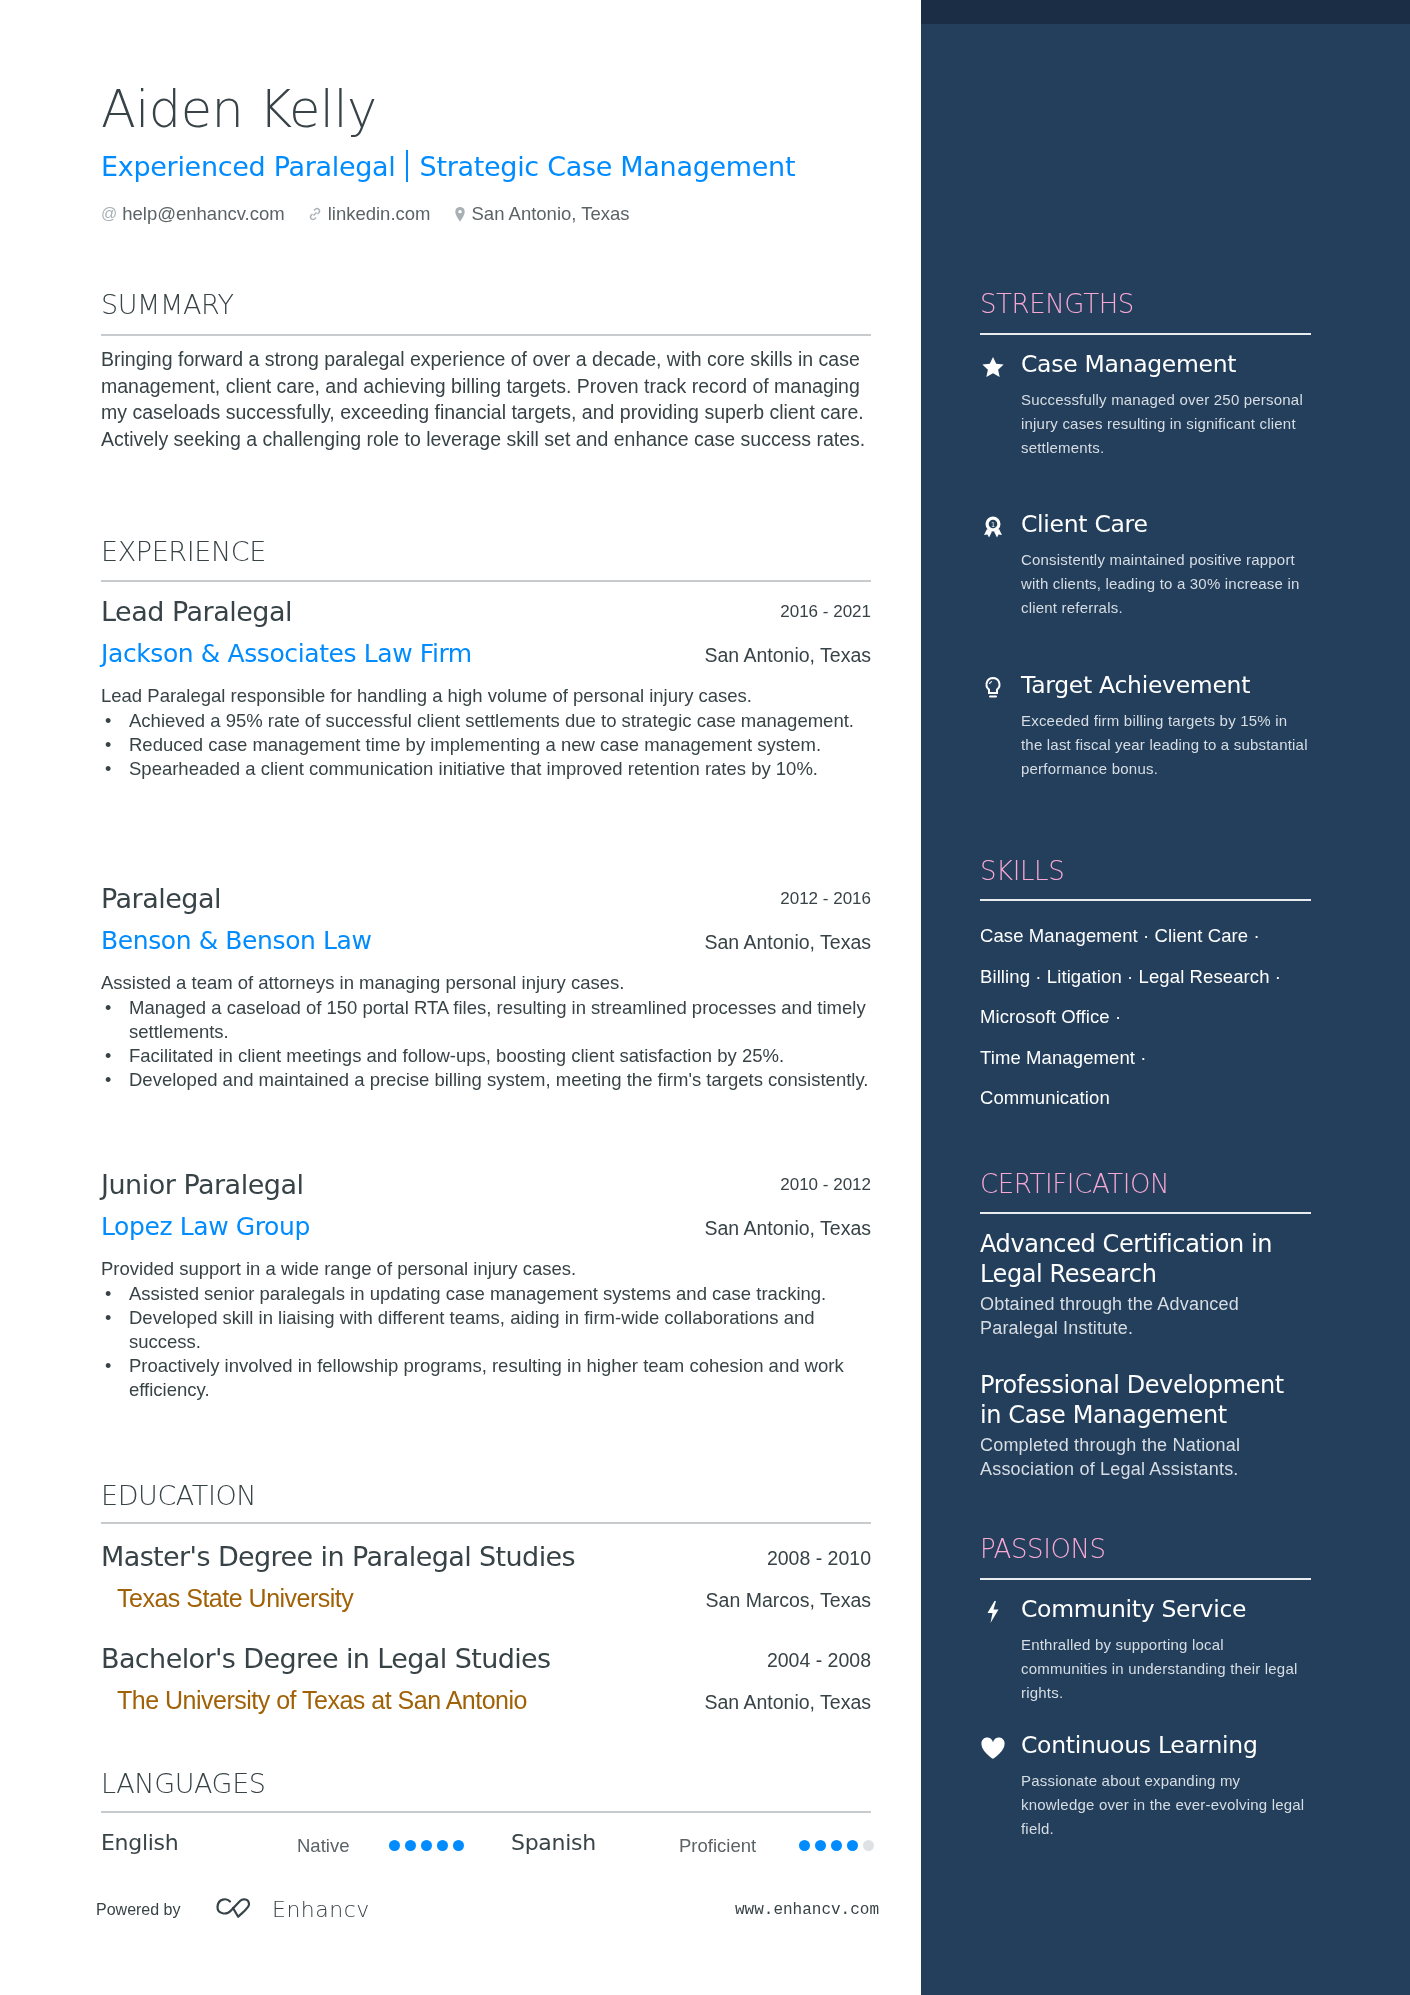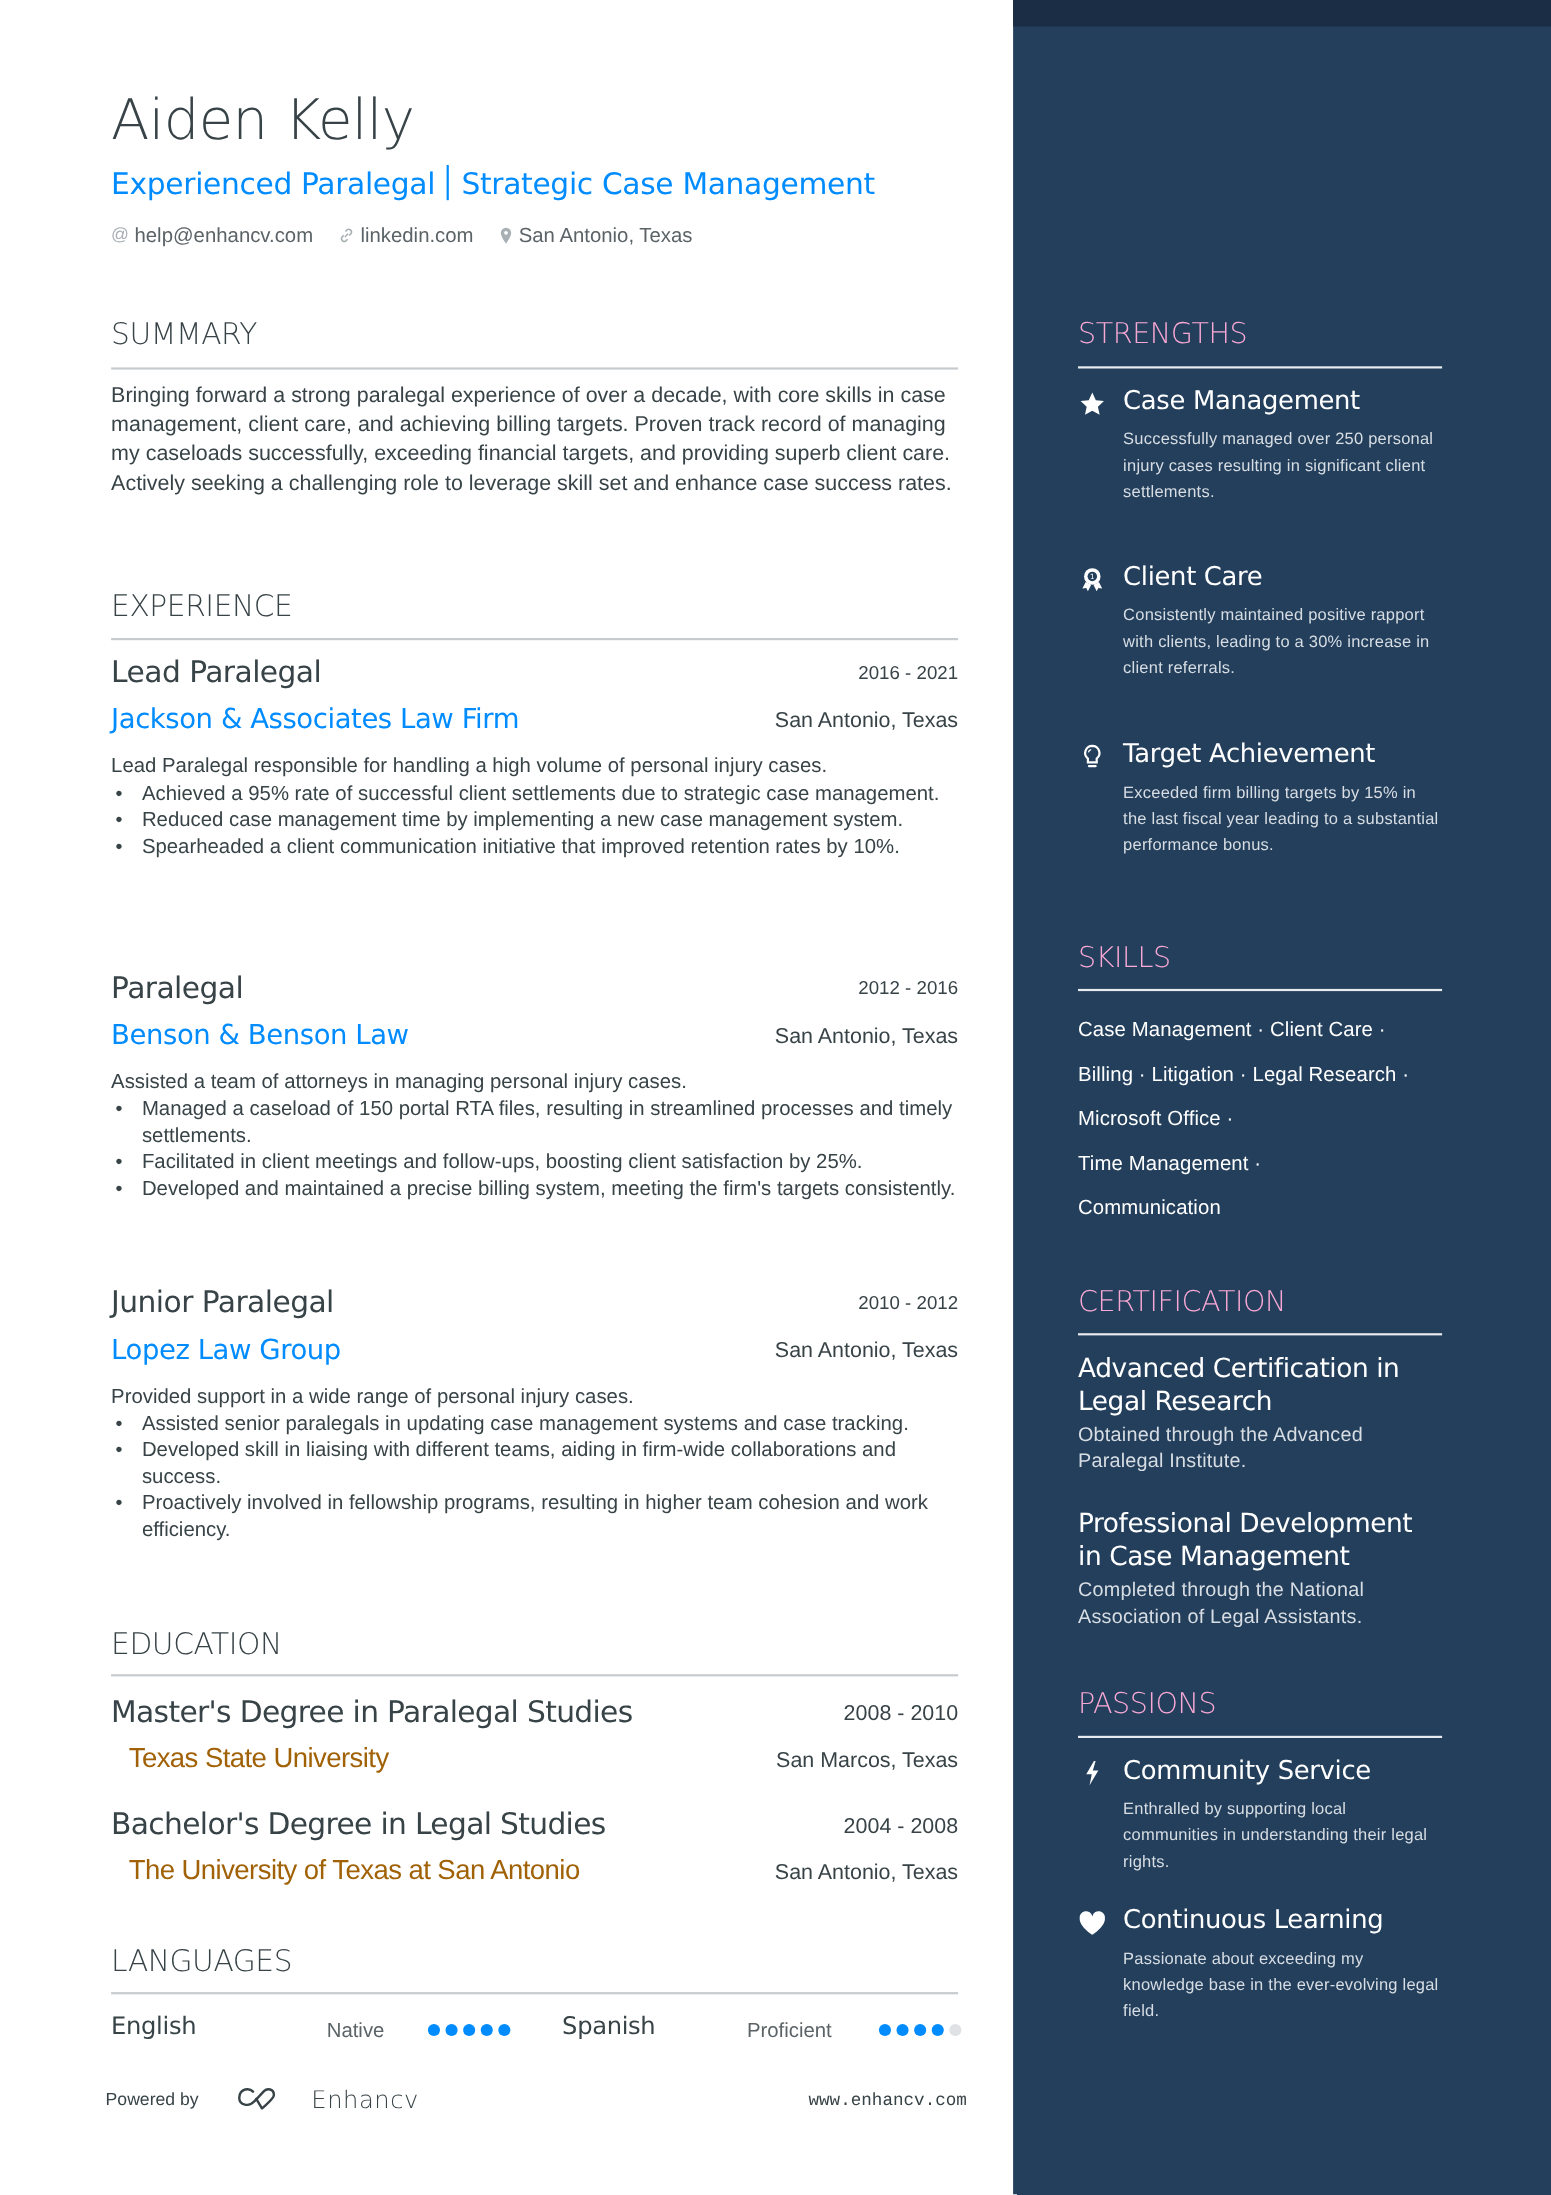--- a/index.html
+++ b/index.html
@@ -41,21 +41,21 @@
   .lang-row { position: absolute; top: 1830px; left: 0; width: 770px; height: 30px; }
   .lang { position: absolute; top: 0; height: 30px; }
   .lang .lname { position: absolute; left: 0; top: 0; font-family: "DejaVu Sans", sans-serif; font-size: 22px; color: #384347; letter-spacing: -0.3px; white-space: nowrap; }
   .lang .level { position: absolute; top: 5px; font-size: 18.5px; color: #5b6367; white-space: nowrap; }
   .lang .dots { position: absolute; top: 10px; display: flex; gap: 5px; }
   .lang .dot { width: 11px; height: 11px; border-radius: 50%; background: #008cff; }
   .lang .dot.off { background: #dfe2e4; }
 
   .footer { position: absolute; top: 1895px; left: 96px; width: 783px; height: 30px; }
   .footer .powered { position: absolute; left: 0; top: 6px; font-size: 16px; color: #384347; }
-  .footer .logo { position: absolute; left: 118px; top: 0; display: flex; align-items: center; gap: 21px; }
+  .footer .logo { position: absolute; left: 118px; top: 0; display: flex; align-items: center; gap: 10px; }
   .footer .logo-text { font-family: "DejaVu Sans", sans-serif; font-size: 22px; color: #384347; letter-spacing: 0.5px; font-weight: 300; }
   .footer .site { position: absolute; right: 0; top: 6px; font-size: 16px; color: #384347; font-family: Liberation Mono, monospace; }
 
   
   .sidebar { position: absolute; left: 921px; top: 0; width: 489px; height: 1995px; background: #233f5c; }
   .sidebar .topbar { position: absolute; left: 0; top: 0; width: 489px; height: 24px; background: #1b2d45; }
   .sb-h { position: absolute; left: 59px; width: 331px; font-family: "DejaVu Sans", sans-serif; font-weight: 300; font-size: 26px; color: #f9a8d4; letter-spacing: -0.4px; line-height: 1; }
   .sb-h .rule { position: absolute; left: 0; right: 0; height: 2px; background: #e8ecef; }
 
   .sb-item { position: absolute; left: 59px; width: 331px; }
@@ -304,15 +304,15 @@
     <div class="txt">Enthralled by supporting local communities in understanding their legal rights.</div>
   </div>
 
   <div class="sb-item" style="top:1731px;">
     <span class="icon">
       <svg width="26" height="23" viewBox="0 0 24 22">
           <path d="M12 21S1 14 1 7a5.5 5.5 0 0111-2 5.5 5.5 0 0111 2c0 7-11 14-11 14z" fill="#fff"></path>
         </svg>
     </span>
     <div class="ttl">Continuous Learning</div>
-    <div class="txt">Passionate about exceeding my knowledge base in the ever-evolving legal field.</div>
+    <div class="txt">Passionate about expanding my knowledge over in the ever-evolving legal field.</div>
   </div>
 </div>
 
 </body></html>

